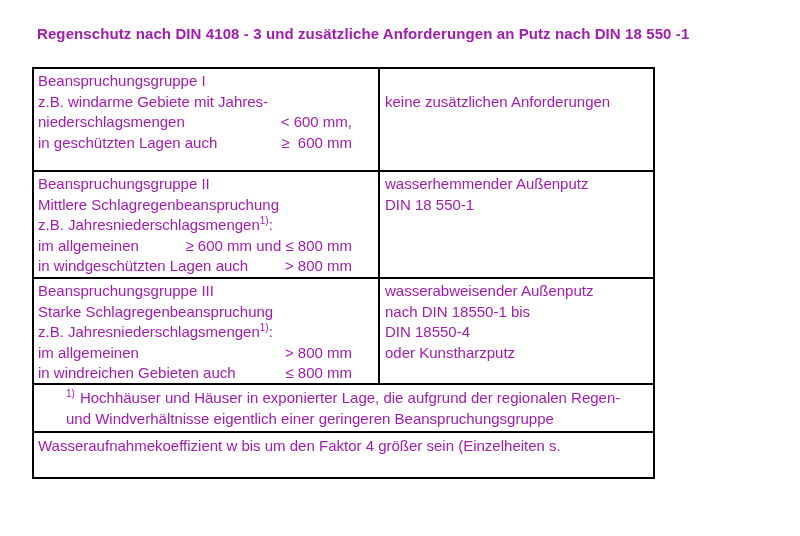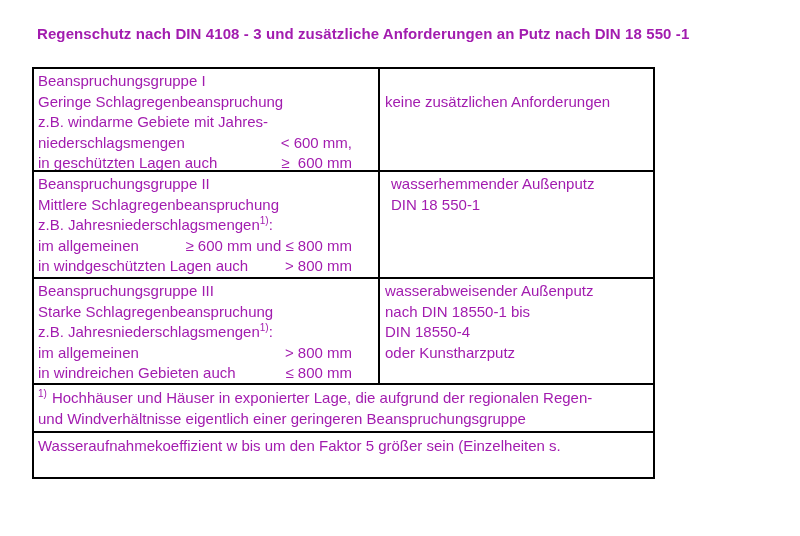--- a/index.html
+++ b/index.html
@@ -29,23 +29,23 @@
     border: 2px solid #000000;
     box-sizing: border-box;
     background: #ffffff;
   }
   .row {
     display: flex;
     box-sizing: border-box;
   }
   .row + .row { border-top: 2px solid #000000; }
   .r1 { height: 101px; }
-  .r2 { height: 107px; gap: 6px; }
+  .r2 { height: 107px; }
   .r3 { height: 106px; }
-  .f1 { height: 48px; }
+  .f1 { height: 48px; padding-left: 28px; }
   .f2 { height: 46px; }
   .cell {
     box-sizing: border-box;
     padding: 2px 0 0 4px;
     overflow: hidden;
   }
   .cell.left {
     width: 346px;
     border-right: 2px solid #000000;
   }
@@ -84,23 +84,20 @@
 <div class="page">
 
   <div class="doc-title">Regenschutz nach DIN 4108 - 3 und zusätzliche Anforderungen an Putz nach DIN 18 550 -1</div>
 
   <div class="req-table">
 
     <div class="row r1">
       <div class="cell left">
         <div class="line">
           <span><span>Beanspruchungsgruppe I</span></span><span class="val"></span>
-        </div>
-        <div class="line">
-          <span><span>Geringe Schlagregenbeanspruchung</span></span><span class="val"></span>
         </div>
         <div class="line">
           <span><span>z.B. windarme Gebiete mit Jahres-</span></span><span class="val"></span>
         </div>
         <div class="line">
           <span><span>niederschlagsmengen</span></span><span class="val">&lt; 600 mm,</span>
         </div>
         <div class="line">
           <span><span>in geschützten Lagen auch</span></span><span class="val">≥  600 mm</span>
         </div>
@@ -163,18 +160,18 @@
 
     <div class="row f1">
       <div class="fncell">
         <div class="fline"><sup class="sup fnsup">1)</sup><span>Hochhäuser und Häuser in exponierter Lage, die aufgrund der regionalen Regen-</span></div>
         <div class="fline"><span>und Windverhältnisse eigentlich einer geringeren Beanspruchungsgruppe</span></div>
       </div>
     </div>
 
     <div class="row f2">
       <div class="fncell">
-        <div class="fline"><span>Wasseraufnahmekoeffizient w bis um den Faktor 5 größer sein (Einzelheiten s.</span></div>
+        <div class="fline"><span>Wasseraufnahmekoeffizient w bis um den Faktor 4 größer sein (Einzelheiten s.</span></div>
       </div>
     </div>
 
   </div>
 </div>
 
 </body></html>

